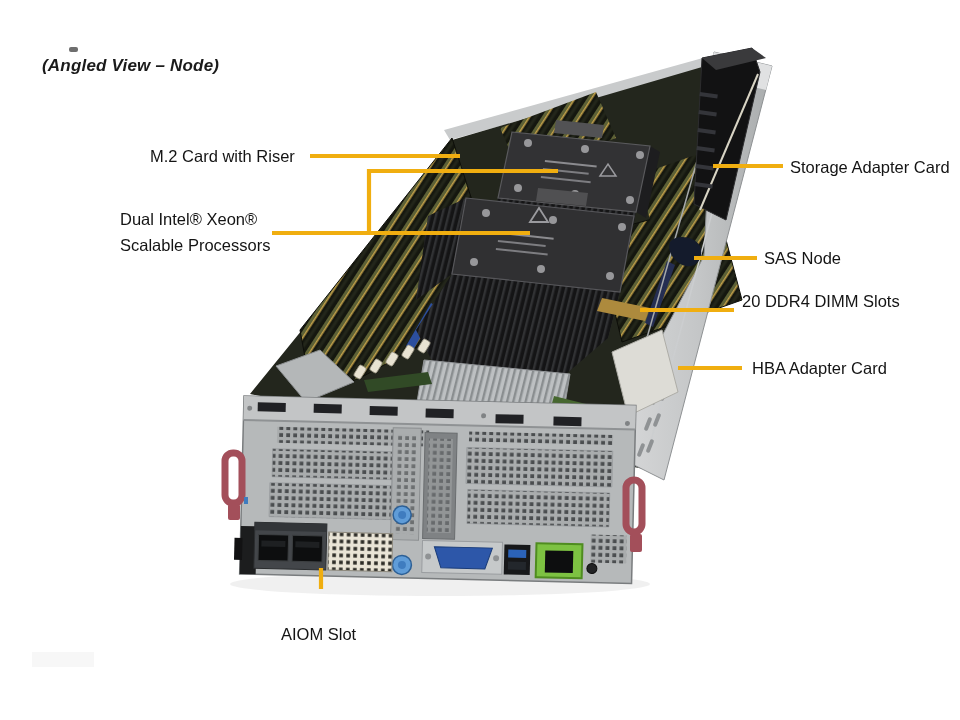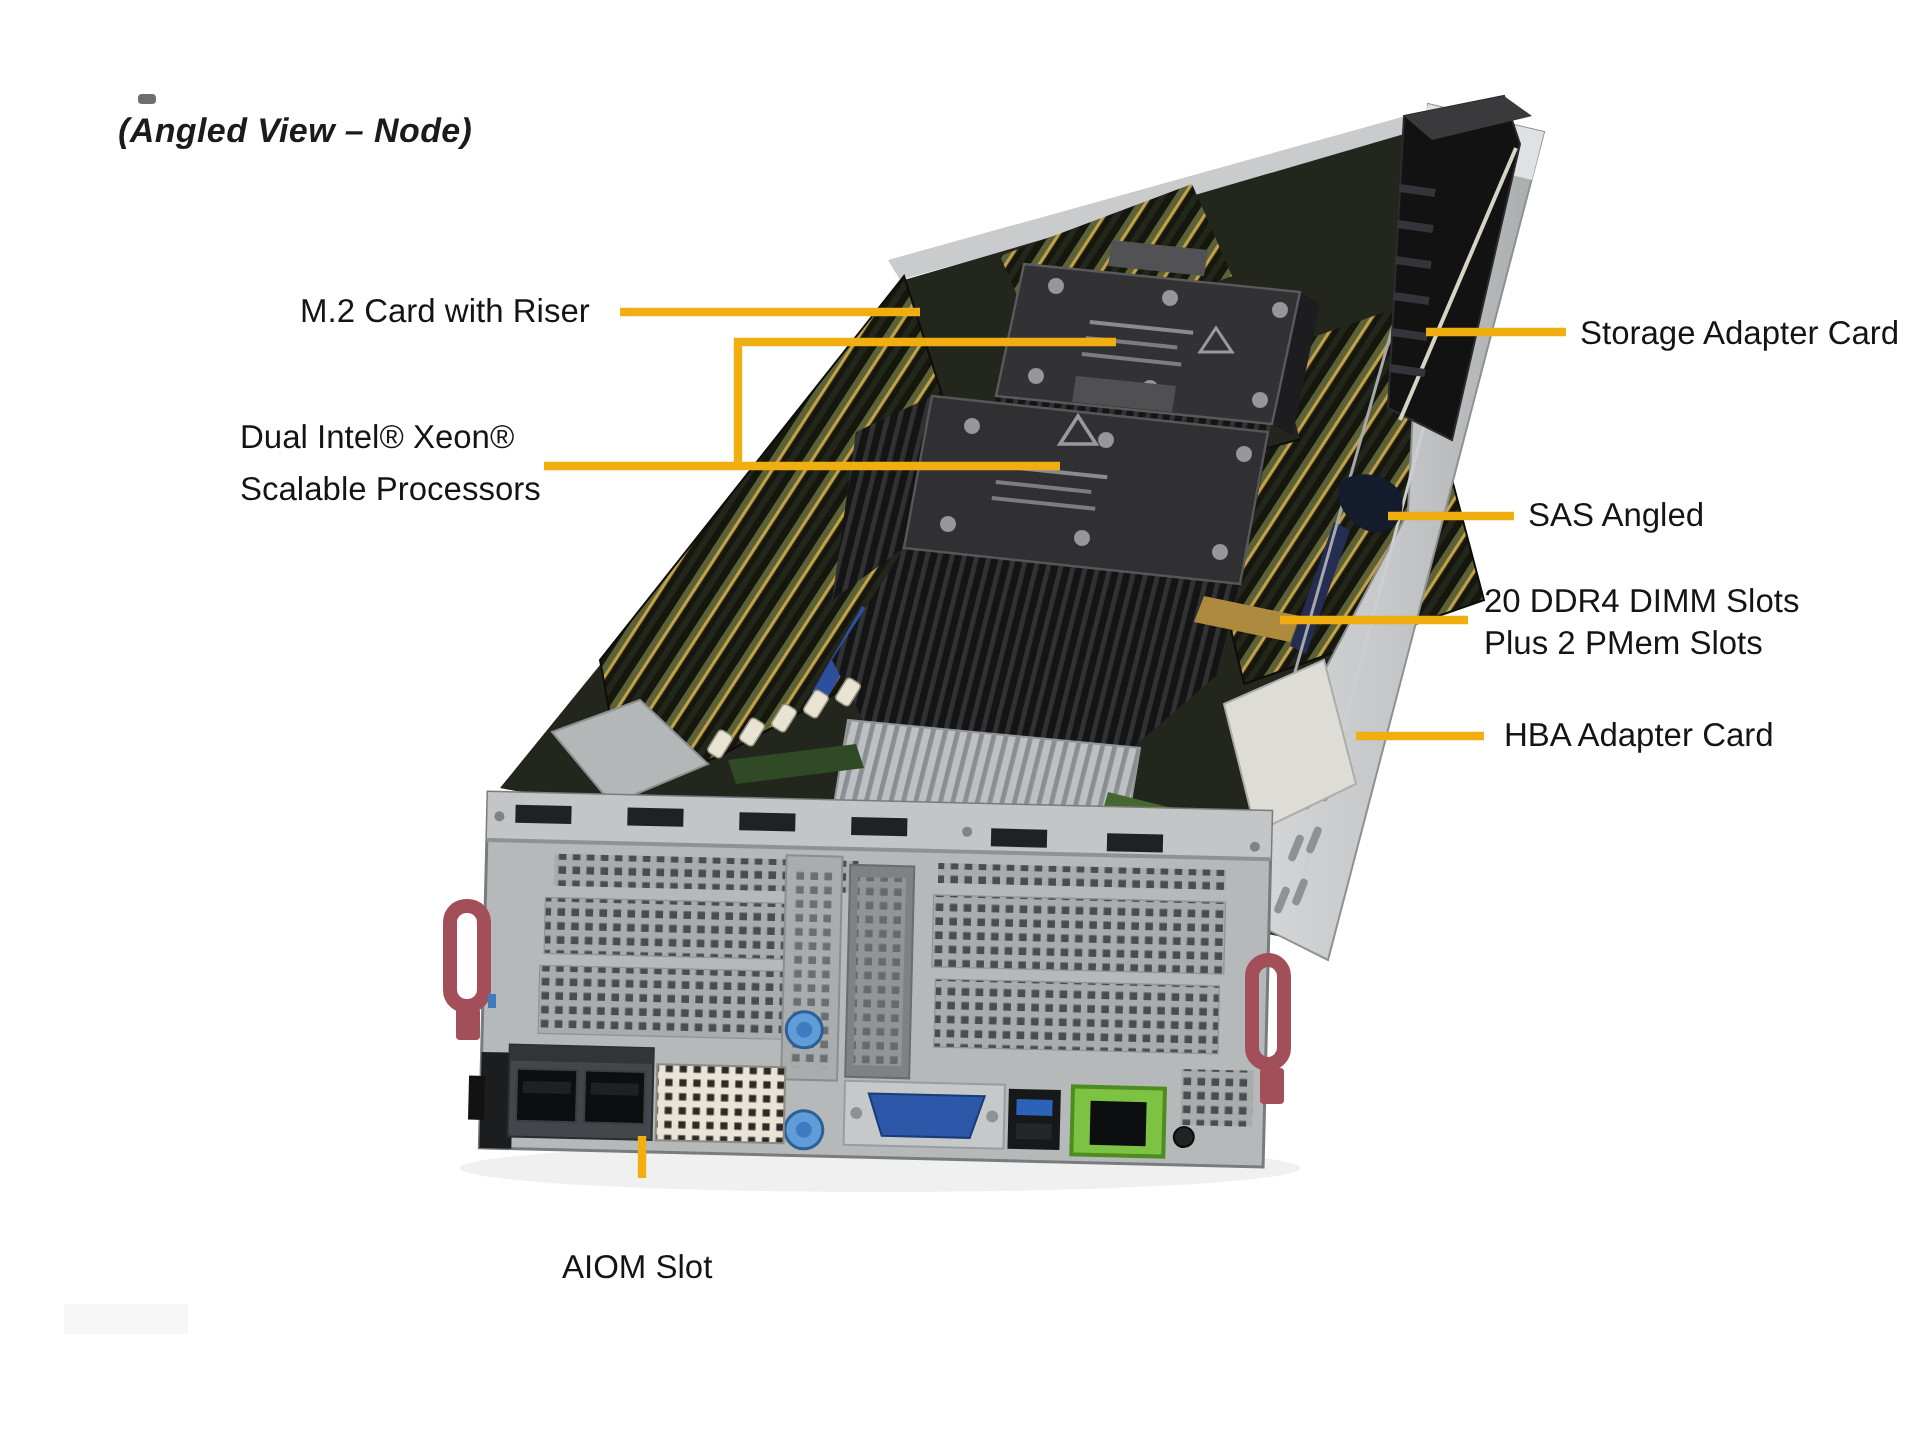--- a/index.html
+++ b/index.html
@@ -4,21 +4,21 @@
 <style>
   html,body{margin:0;padding:0;background:#ffffff;}
   .stage{
     position:relative;width:960px;height:720px;background:#ffffff;
     font-family:"Liberation Sans", sans-serif;overflow:hidden;
   }
   .stage svg{position:absolute;left:0;top:0;}
   .fig-title{
     position:absolute;left:42px;top:56px;
     font-style:italic;font-size:17px;font-weight:600;color:#1b1b1b;
-    white-space:nowrap;letter-spacing:.2px;margin-left:17px;
+    white-space:nowrap;letter-spacing:.2px;
   }
   .label{
     position:absolute;font-size:16.5px;line-height:1.3;color:#141414;
     white-space:nowrap;
   }
   .label.two-line{line-height:26px;}
   .label.tight{line-height:21px;}
   .lbl-m2{left:150px;top:146px;width:152px;text-align:left;}
   .lbl-dual{left:120px;top:206px;}
   .lbl-storage{left:790px;top:157px;}
@@ -253,24 +253,23 @@
 
   <div class="label lbl-m2">M.2 Card with Riser</div>
 
   <div class="label two-line lbl-dual">
     <div>Dual Intel® Xeon®</div>
     <div>Scalable Processors</div>
   </div>
 
   <div class="label lbl-storage">Storage Adapter Card</div>
 
-  <div class="label lbl-sas">SAS Angled</div>
+  <div class="label lbl-sas">SAS Node</div>
 
   <div class="label tight lbl-dimm">
     <div>20 DDR4 DIMM Slots</div>
-    <div>Plus 2 PMem Slots</div>
   </div>
 
   <div class="label lbl-hba">HBA Adapter Card</div>
 
   <div class="label lbl-aiom">AIOM Slot</div>
 
 </div>
 
 </body></html>

